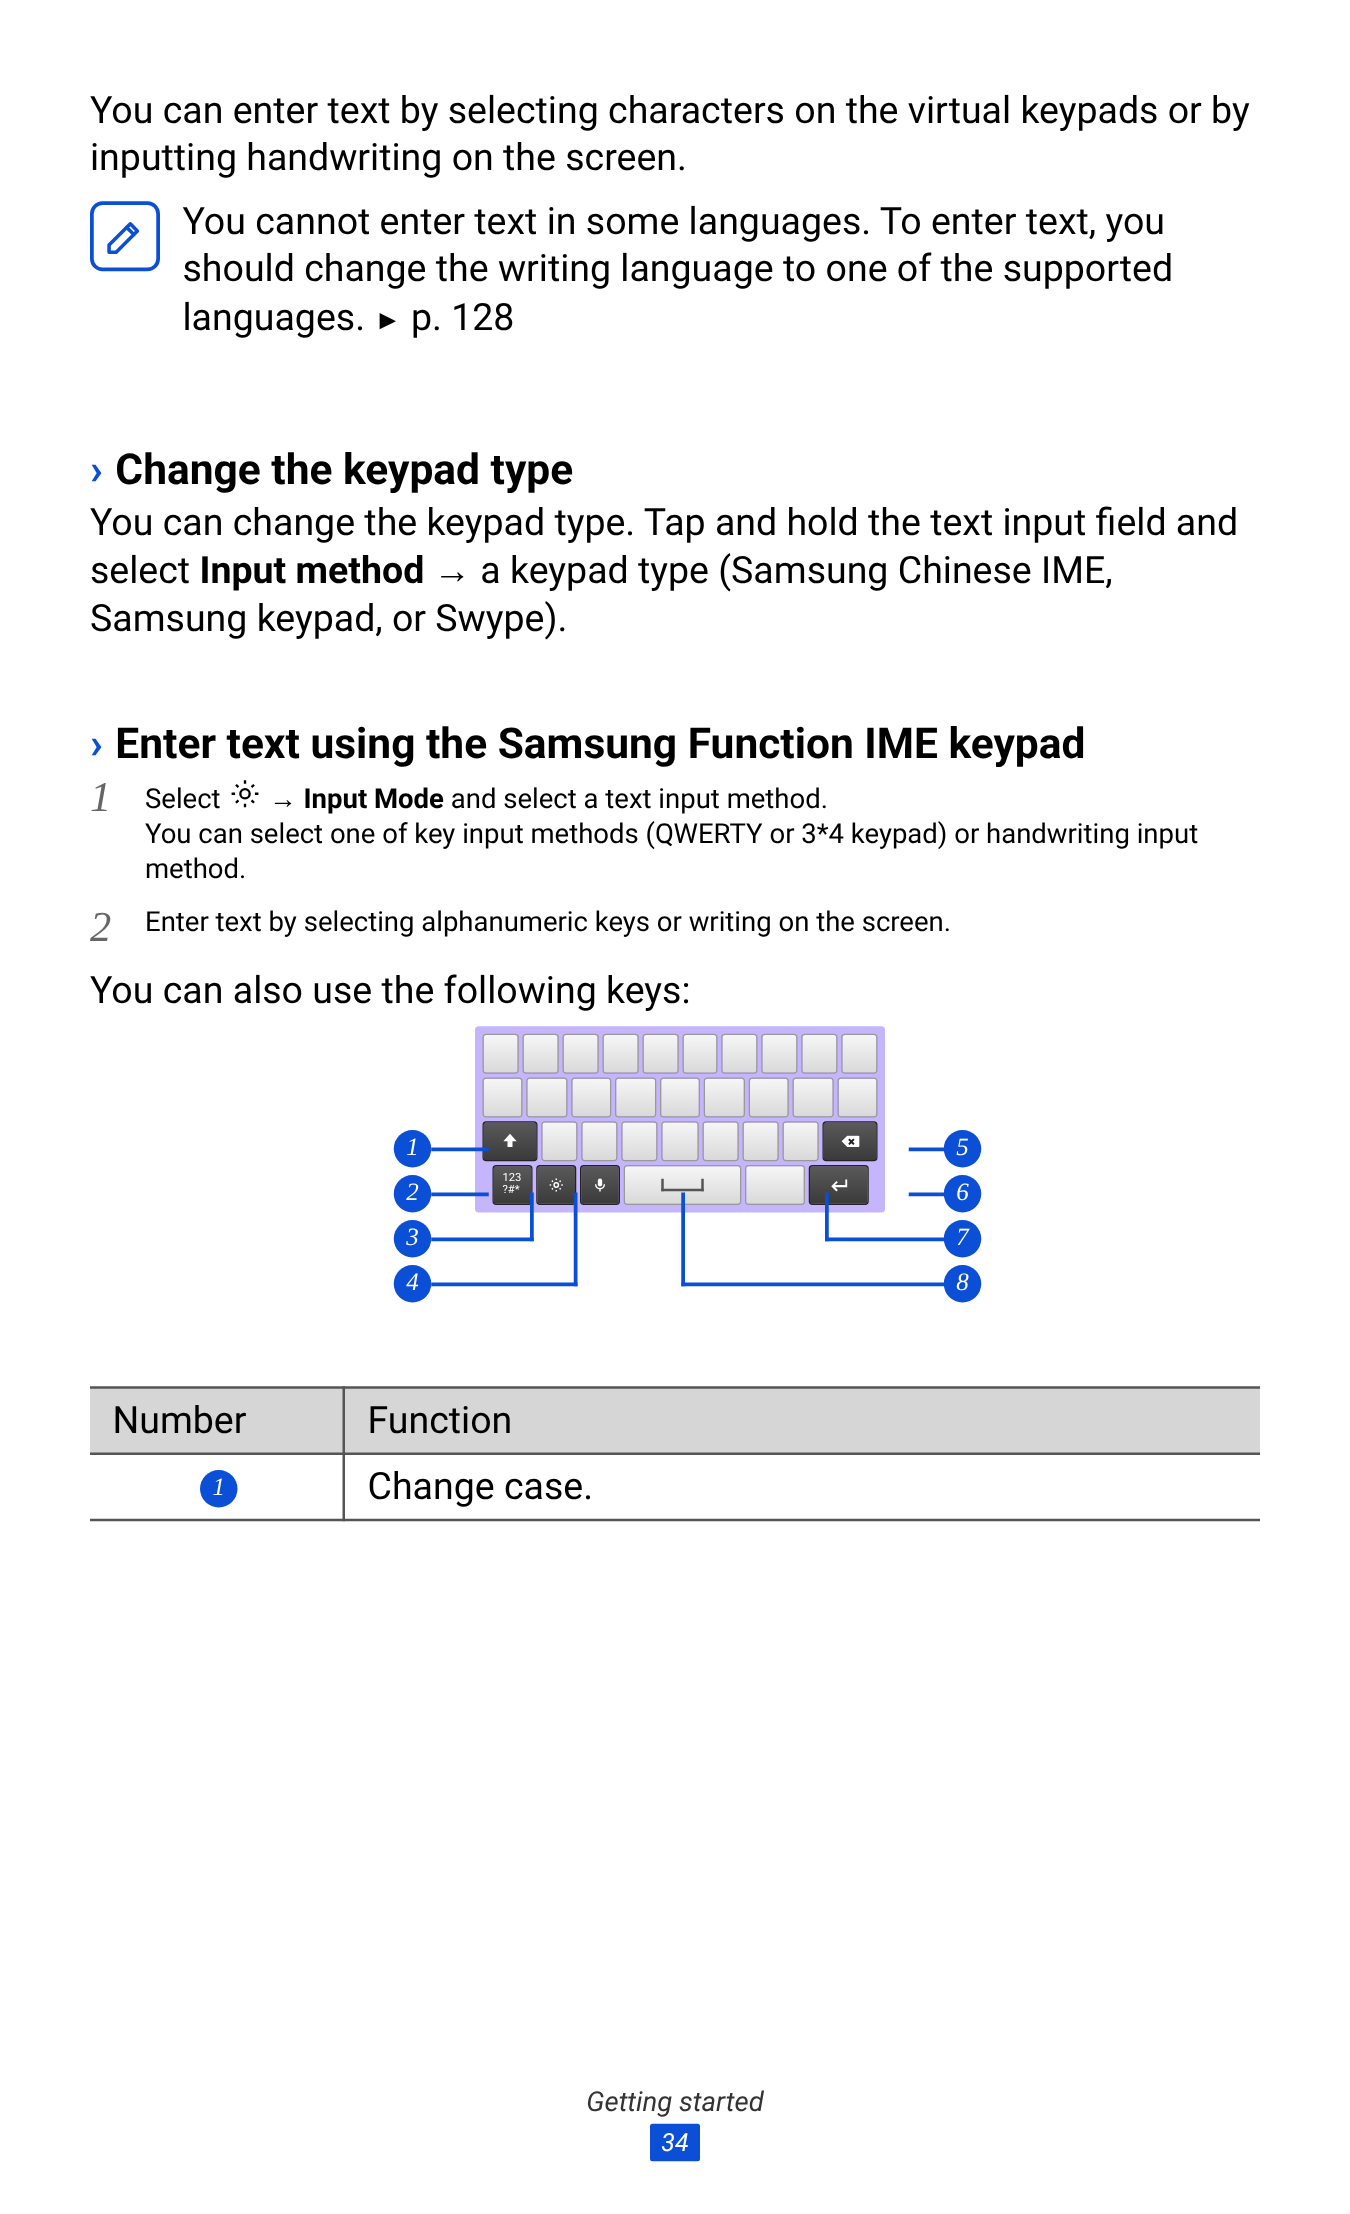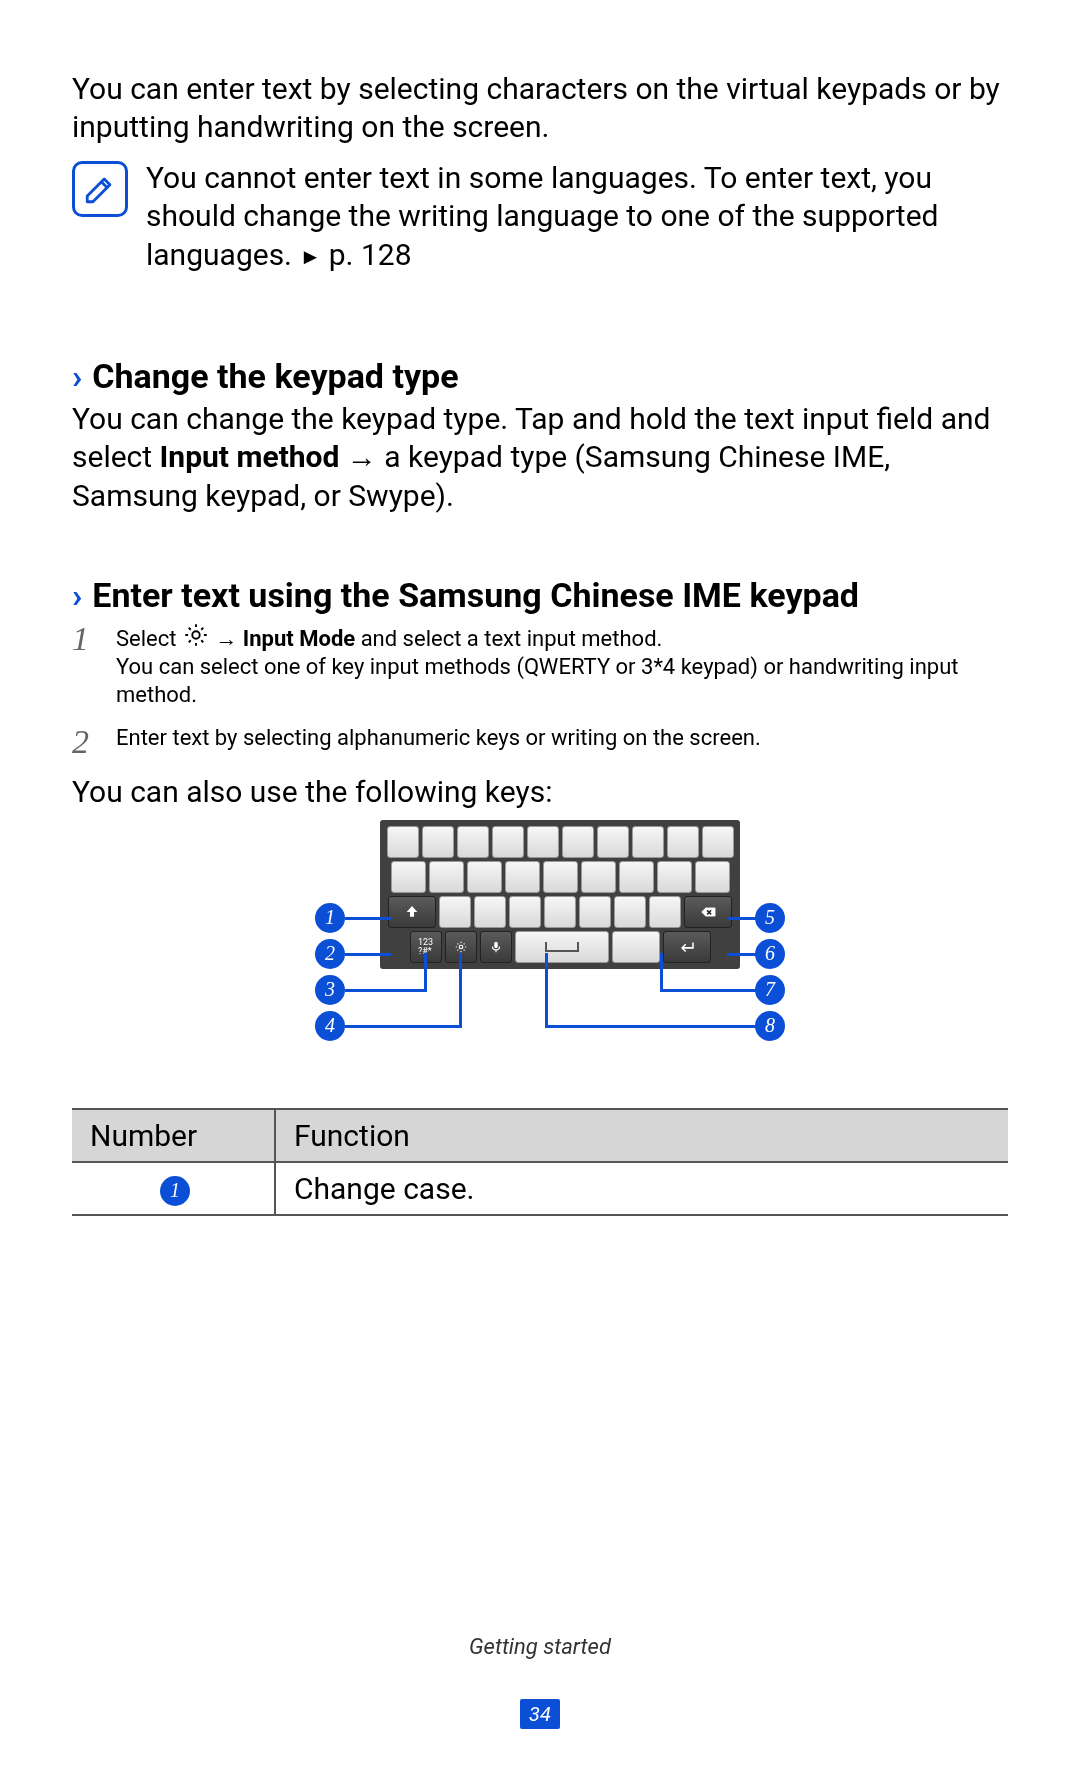--- a/index.html
+++ b/index.html
@@ -108,22 +108,22 @@
   }
   .kp-wrap {
     position: relative;
     width: 560px;
     height: 270px;
   }
   .kp {
     position: absolute;
     left: 120px;
     top: 0;
-    width: 360px;
-    background: #404040;
+    width: 328px;
+    background: #c4b5fd;
     border-radius: 3px;
     padding: 6px;
     box-sizing: border-box;
   }
   .kp-row { display: flex; gap: 3px; margin-bottom: 3px; justify-content: center; }
   .kp-row:last-child { margin-bottom: 0; }
   .kkey {
     height: 32px;
     border-radius: 3px;
     background: linear-gradient(#f6f6f6,#d9d9d9);
@@ -210,21 +210,20 @@
     margin-bottom: 4px;
   }
   .page-number {
     display: inline-block;
     padding: 3px 9px;
     background: #0b4fd6;
     color: #fff;
     font-size: 20px;
     border-radius: 2px;
     font-style: italic;
-    margin-top: 36px;
   }
 </style>
 </head>
 <body>
 
 <div class="page">
 
 
   <p class="body-text">You can enter text by selecting characters on the virtual keypads or by inputting handwriting on the screen.</p>
 
@@ -243,21 +242,21 @@
   <div class="h2-row">
     <span class="chevron">›</span>
     <span class="h2">Change the keypad type</span>
   </div>
   <p class="para">
     <span>You can change the keypad type. Tap and hold the text input field and select </span><span class="b">Input method</span><span class="arrow"> → a keypad type (Samsung Chinese IME, Samsung keypad, or Swype).</span>
   </p>
 
   <div class="h2-row">
     <span class="chevron">›</span>
-    <span class="h2">Enter text using the Samsung Chinese IME keypad</span>
+    <span class="h2">Enter text using the Samsung Function IME keypad</span>
   </div>
 
   <div class="step-list">
     <div class="step">
       <div class="step-num">1</div>
       <div class="step-body">
         <span>Select </span><span class="gear-inline">
             <svg viewBox="0 0 24 24" fill="none" stroke="#000" stroke-width="1.6">
               <circle cx="12" cy="12" r="3.2"></circle>
               <path d="M12 2.8v2.4M12 18.8v2.4M21.2 12h-2.4M5.2 12H2.8M18.2 5.8l-1.7 1.7M7.5 16.5l-1.7 1.7M18.2 18.2l-1.7-1.7M7.5 7.5L5.8 5.8"></path>

